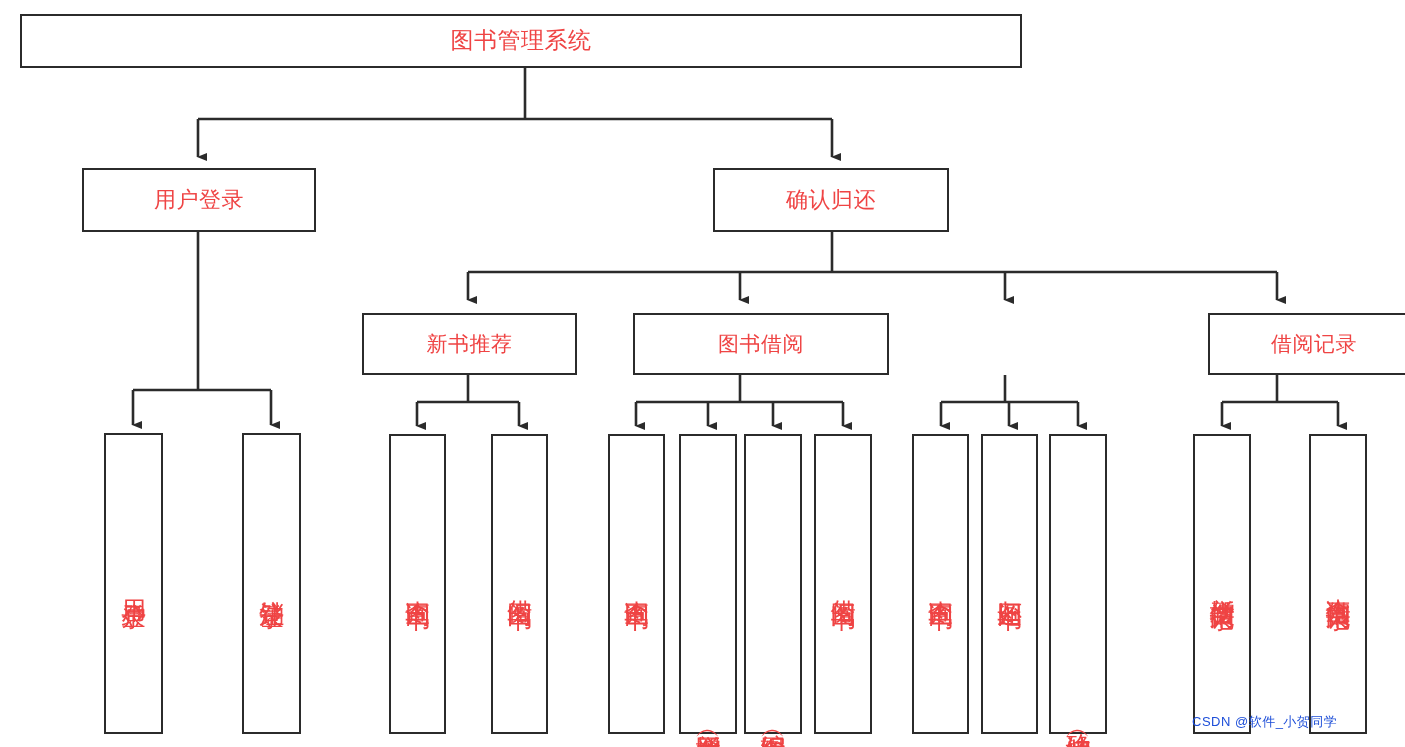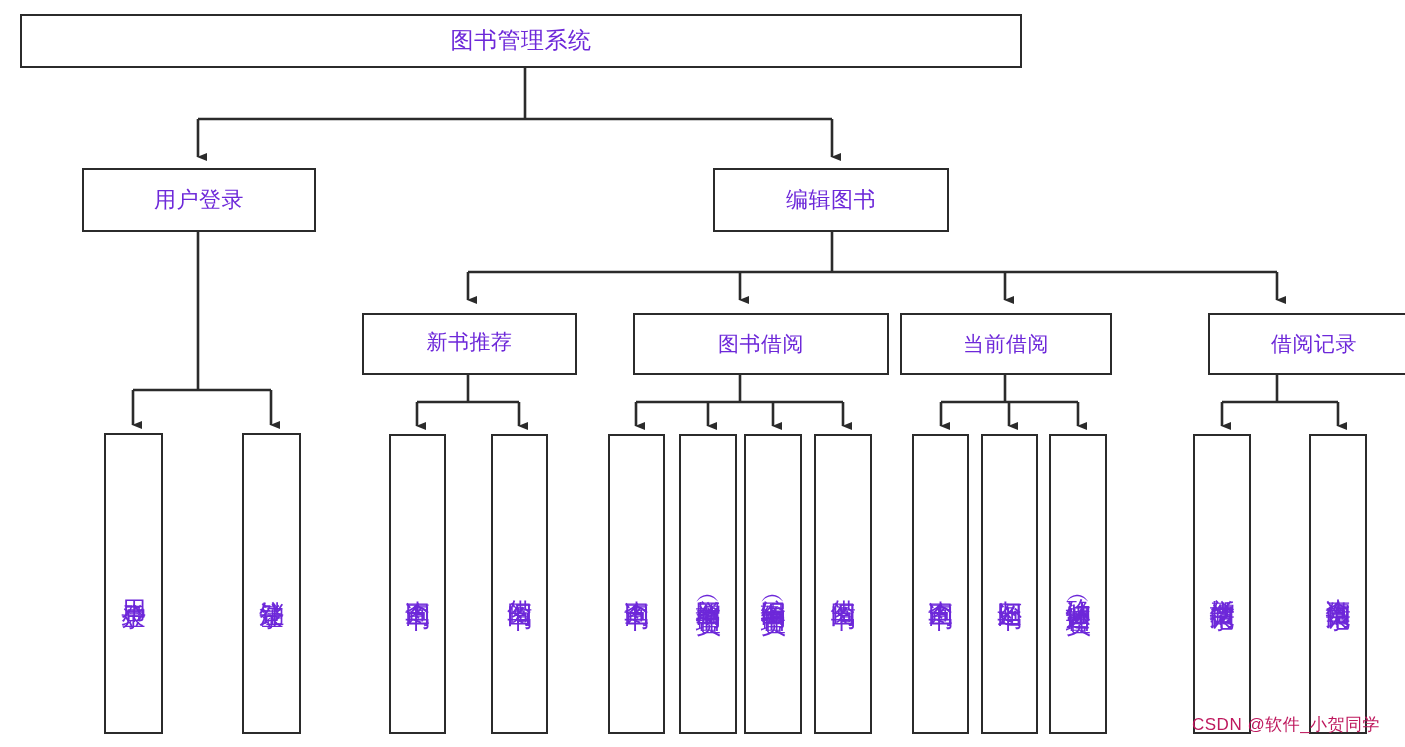--- a/index.html
+++ b/index.html
@@ -29,24 +29,24 @@
     box-sizing: border-box;
     border: 2px solid #2b2b2b;
     background: #ffffff;
     display: flex;
     align-items: center;
     justify-content: center;
     color: #1a1a1a;
   }
   .node-label {
     display: block;
-    text-align: center;
+    text-align: right;
     line-height: 1.18;
     letter-spacing: 0.5px;
-    color: #6d28d9;
+    color: #ef4444;
     white-space: pre;
   }
   .node-root .node-label { font-size: 23px; }
   .node-l2 .node-label { font-size: 22px; }
   .node-l3 .node-label { font-size: 21px; }
   .node-leaf {
     align-items: flex-start;
     padding-top: 8px;
   }
   .node-leaf .node-label {
@@ -62,22 +62,22 @@
     align-items: center;
     padding-top: 0;
   }
   .node-leaf.leaf-center .node-label {
     height: auto;
   }
   #watermark {
     position: absolute;
     left: 1192px;
     top: 713px;
-    font-size: 17px;
-    color: #be185d;
+    font-size: 13px;
+    color: #1d4ed8;
     letter-spacing: 0.5px;
     white-space: nowrap;
     pointer-events: none;
   }
 </style>
 </head>
 <body>
 
 <div id="diagram-root">
 
@@ -134,34 +134,31 @@
 
   <div class="node-box node-root" style="left:20px; top:14px; width:1002px; height:54px;">
     <span class="node-label">图书管理系统</span>
   </div>
 
   <div class="node-box node-l2" style="left:82px; top:168px; width:234px; height:64px;">
     <span class="node-label">用户登录</span>
   </div>
 
   <div class="node-box node-l2" style="left:713px; top:168px; width:236px; height:64px;">
-    <span class="node-label">编辑图书</span>
-  </div>
-
-  <div class="node-box node-l3" style="left:362px; top:313px; width:215px; height:62px;font-family:Liberation Mono, monospace;">
+    <span class="node-label">确认归还</span>
+  </div>
+
+  <div class="node-box node-l3" style="left:362px; top:313px; width:215px; height:62px;">
     <span class="node-label">新书推荐</span>
   </div>
 
   <div class="node-box node-l3" style="left:633px; top:313px; width:256px; height:62px;">
     <span class="node-label">图书借阅</span>
   </div>
 
-  <div class="node-box node-l3" style="left:900px; top:313px; width:212px; height:62px;">
-    <span class="node-label">当前借阅</span>
-  </div>
 
   <div class="node-box node-l3" style="left:1172px; top:313px; width:212px; height:62px;margin-left:36px;">
     <span class="node-label">借阅记录</span>
   </div>
 
   <div class="node-box node-leaf leaf-center" style="left:104px; top:433px; width:59px; height:301px;">
     <span class="node-label">用户登录</span>
   </div>
 
   <div class="node-box node-leaf leaf-center" style="left:242px; top:433px; width:59px; height:301px;">

